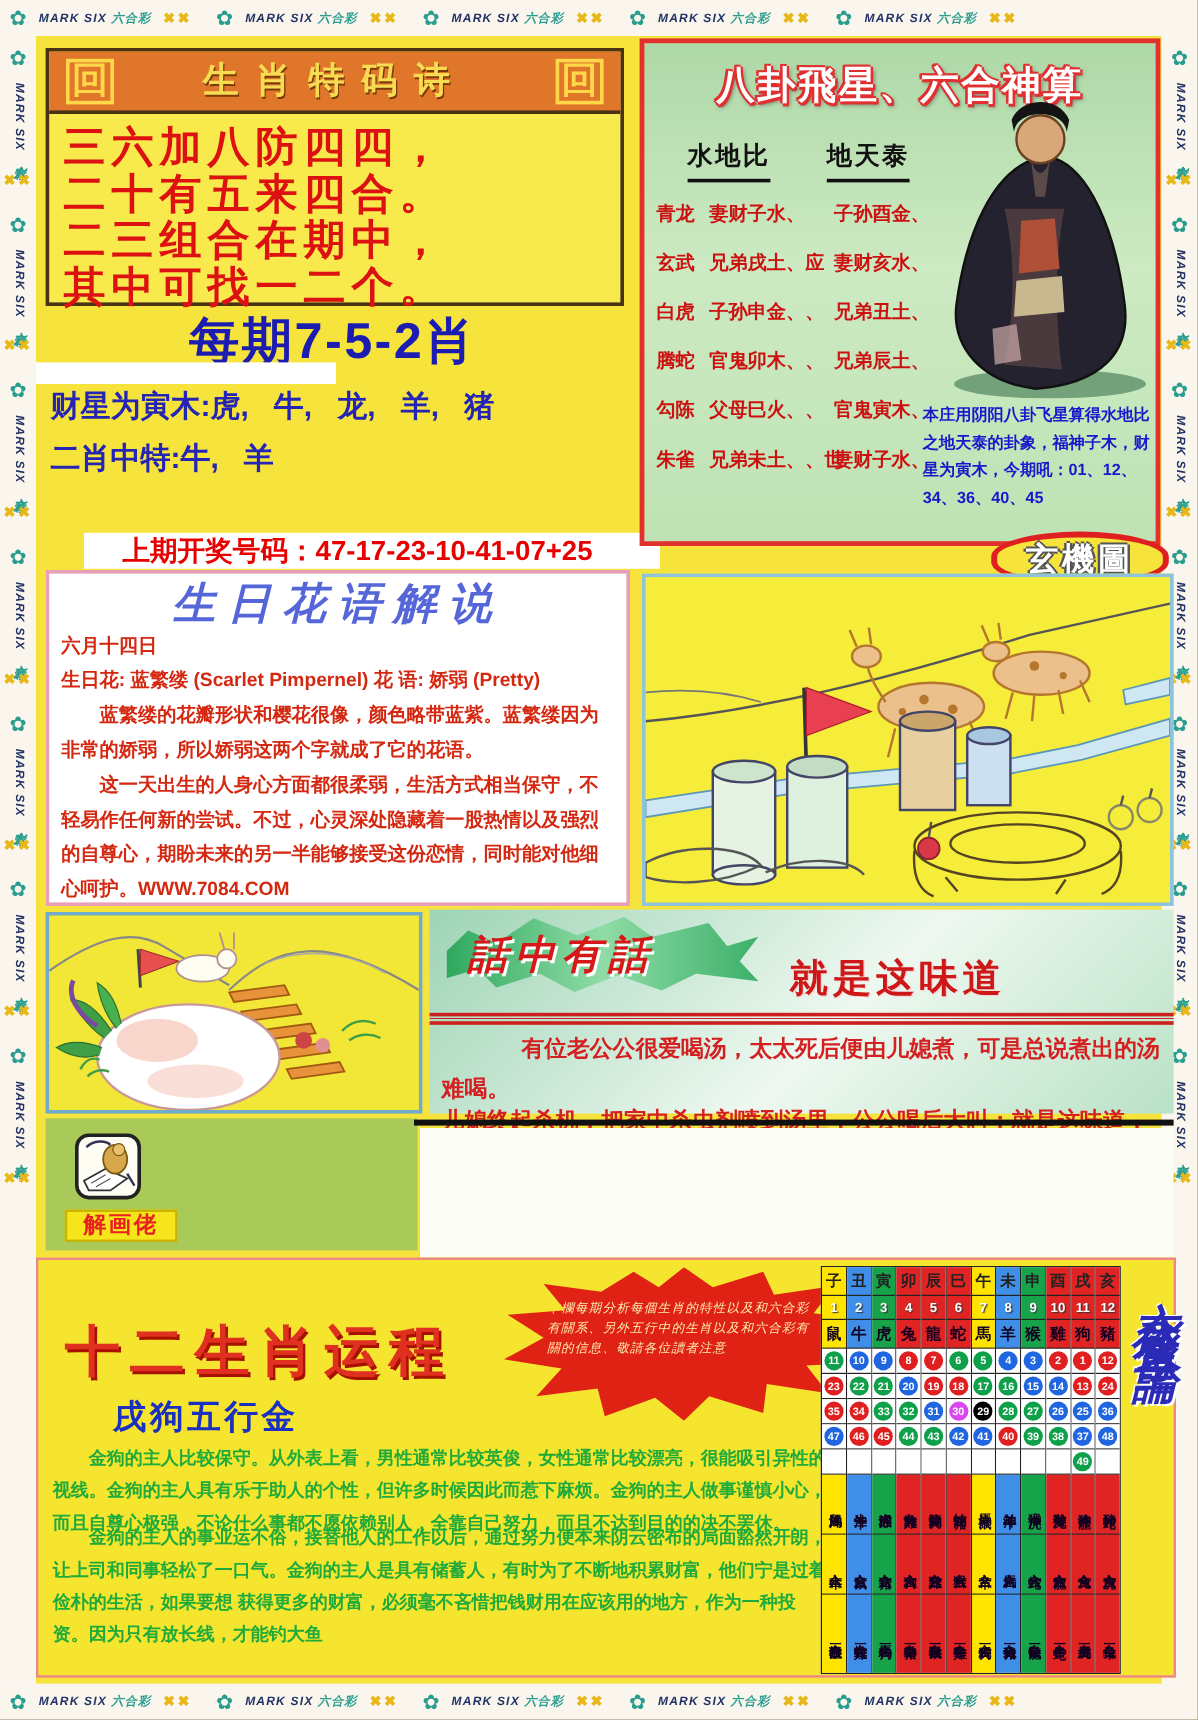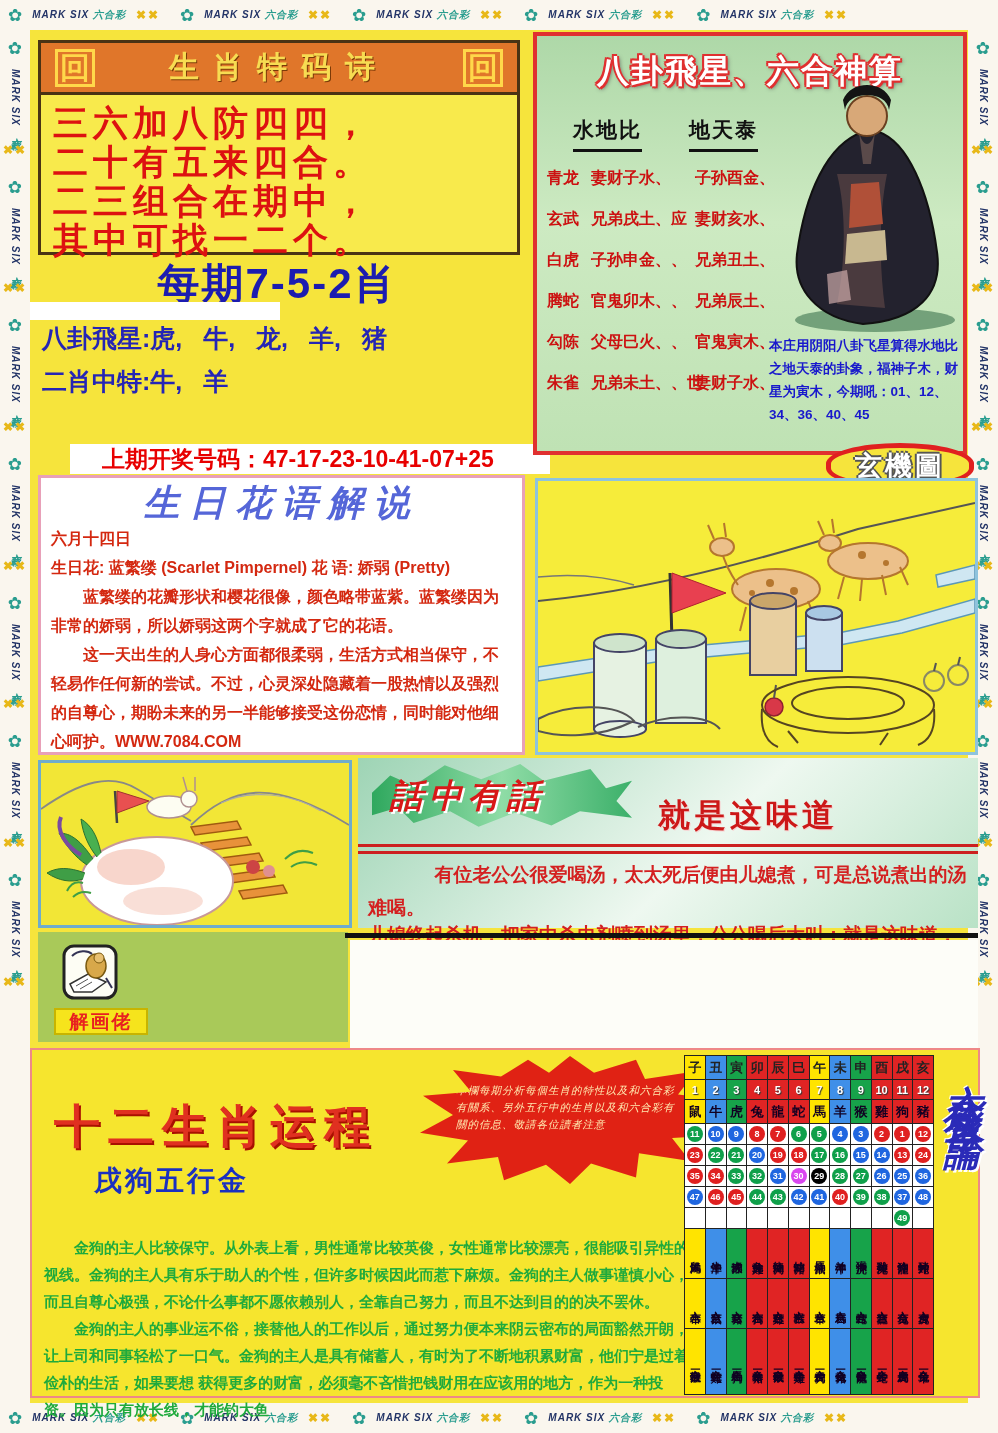--- a/index.html
+++ b/index.html
@@ -80,22 +80,22 @@
   .joke-p{position:absolute;left:10px;width:600px;color:#d42020;font-weight:bold;font-size:19px;line-height:33px;}
   #joke-p1{top:100px;text-indent:3.5em;}
   #joke-p2{top:160px;}
   #blackline{position:absolute;left:345px;top:933px;width:633px;height:5px;background:#111;}
   #whitezone{position:absolute;left:350px;top:940px;width:628px;height:108px;background:#fdfdf8;}
 
   
   #bottom{position:absolute;left:30px;top:1048px;width:950px;height:350px;background:#f6e52e;border:2px solid #e88;}
   #horo-title{position:absolute;left:22px;top:46px;color:#e03020;font-size:46px;font-weight:bold;letter-spacing:8px;text-shadow:2px 2px 0 #a81000;}
   #horo-sub{position:absolute;left:62px;top:112px;color:#1a30c0;font-size:28px;font-weight:bold;letter-spacing:3px;}
-  .horo-p{position:absolute;left:12px;width:648px;color:#1faa3c;font-weight:bold;font-size:15px;line-height:27px;text-indent:2em;margin-top:32px;}
-  #horo-p1{top:152px;} #horo-p2{top:233px;}
+  .horo-p{position:absolute;left:12px;width:648px;color:#1faa3c;font-weight:bold;font-size:15px;line-height:27px;text-indent:2em;}
+  #horo-p1{top:152px;} #horo-p2{top:218px;}
   #star{position:absolute;left:388px;top:6px;width:300px;height:128px;background:#e02214;
     clip-path:polygon(50% 0,58% 13%,72% 3%,75% 18%,92% 12%,86% 30%,100% 34%,90% 48%,100% 62%,84% 64%,90% 82%,73% 76%,72% 95%,57% 84%,50% 100%,42% 85%,28% 97%,26% 79%,9% 84%,16% 66%,0 60%,11% 46%,1% 31%,17% 28%,11% 11%,27% 16%,36% 3%,43% 13%);}
   #star span{position:absolute;left:36px;top:26px;width:228px;color:#ffe9b0;font-size:10.5px;line-height:17px;font-style:italic;letter-spacing:1px;}
 
   
   #ztable{position:absolute;left:652px;top:5px;width:250px;height:340px;display:flex;border:1px solid #222;background:#fff;}
   .zcol{flex:1;display:flex;flex-direction:column;border-right:1px solid #222;}
   .zcol:last-child{border-right:none;}
   .zcell{border-bottom:1px solid #222;display:flex;align-items:center;justify-content:center;}
   .zc-branch{height:24px;font-size:13px;font-weight:bold;color:#222;}
@@ -255,21 +255,21 @@
         <div class="poem-line">三六加八防四四，</div>
         <div class="poem-line">二十有五来四合。</div>
         <div class="poem-line">二三组合在期中，</div>
         <div class="poem-line">其中可找一二个。</div>
       </div>
     </div>
 
     <div id="tips" style="left:0;top:226px;position:absolute;width:495px;">
       <div id="tips-title">每期7-5-2肖</div>
       <div class="erase"></div>
-      <div class="tip-line"><span>八卦飛星:</span><b>虎, 牛, 龙, 羊, 猪</b></div>
+      <div class="tip-line"><span>财星为寅木:</span><b>虎, 牛, 龙, 羊, 猪</b></div>
       <div class="tip-line"><span>二肖中特:</span><b>牛, 羊</b></div>
     </div>
     <div id="lastdraw">上期开奖号码：47-17-23-10-41-07+25</div>
 
     <div id="bday" style="left:8px;top:445px;">
       <div id="bday-title">生日花语解说</div>
       <div class="bday-txt">六月十四日</div>
       <div class="bday-txt">生日花: 蓝繁缕 (Scarlet Pimpernel) 花  语: 娇弱 (Pretty)</div>
       <div class="bday-txt ind">蓝繁缕的花瓣形状和樱花很像，颜色略带蓝紫。蓝繁缕因为非常的娇弱，所以娇弱这两个字就成了它的花语。</div>
       <div class="bday-txt ind">这一天出生的人身心方面都很柔弱，生活方式相当保守，不轻易作任何新的尝试。不过，心灵深处隐藏着一股热情以及强烈的自尊心，期盼未来的另一半能够接受这份恋情，同时能对他细心呵护。WWW.7084.COM</div>

